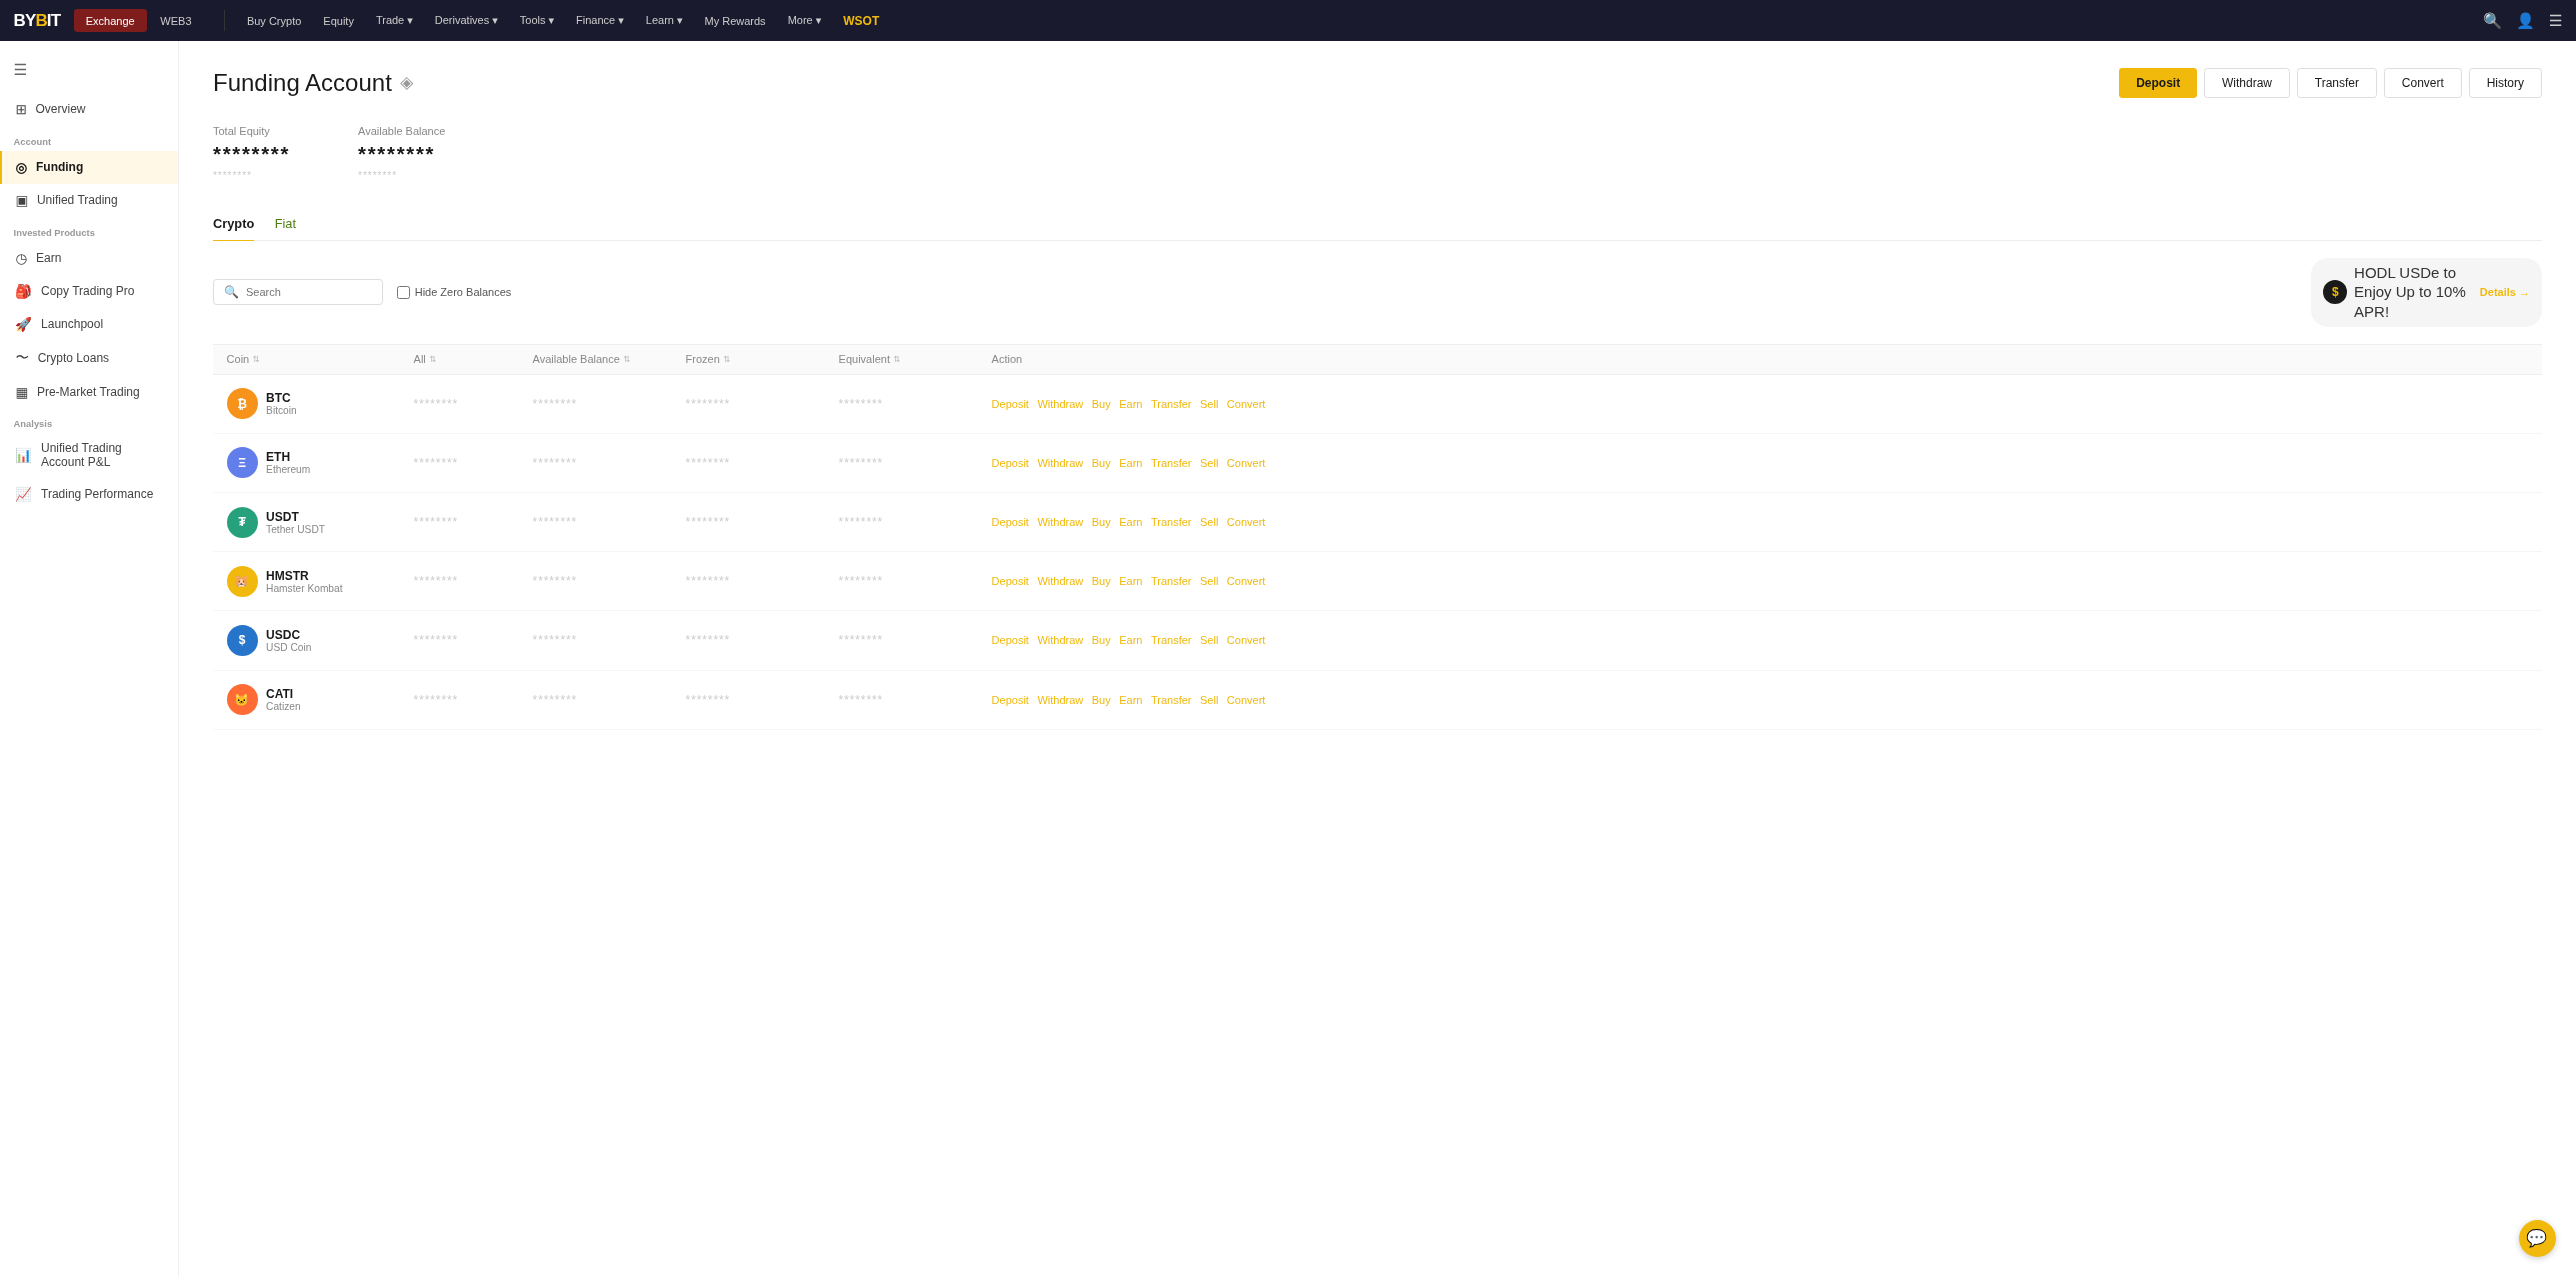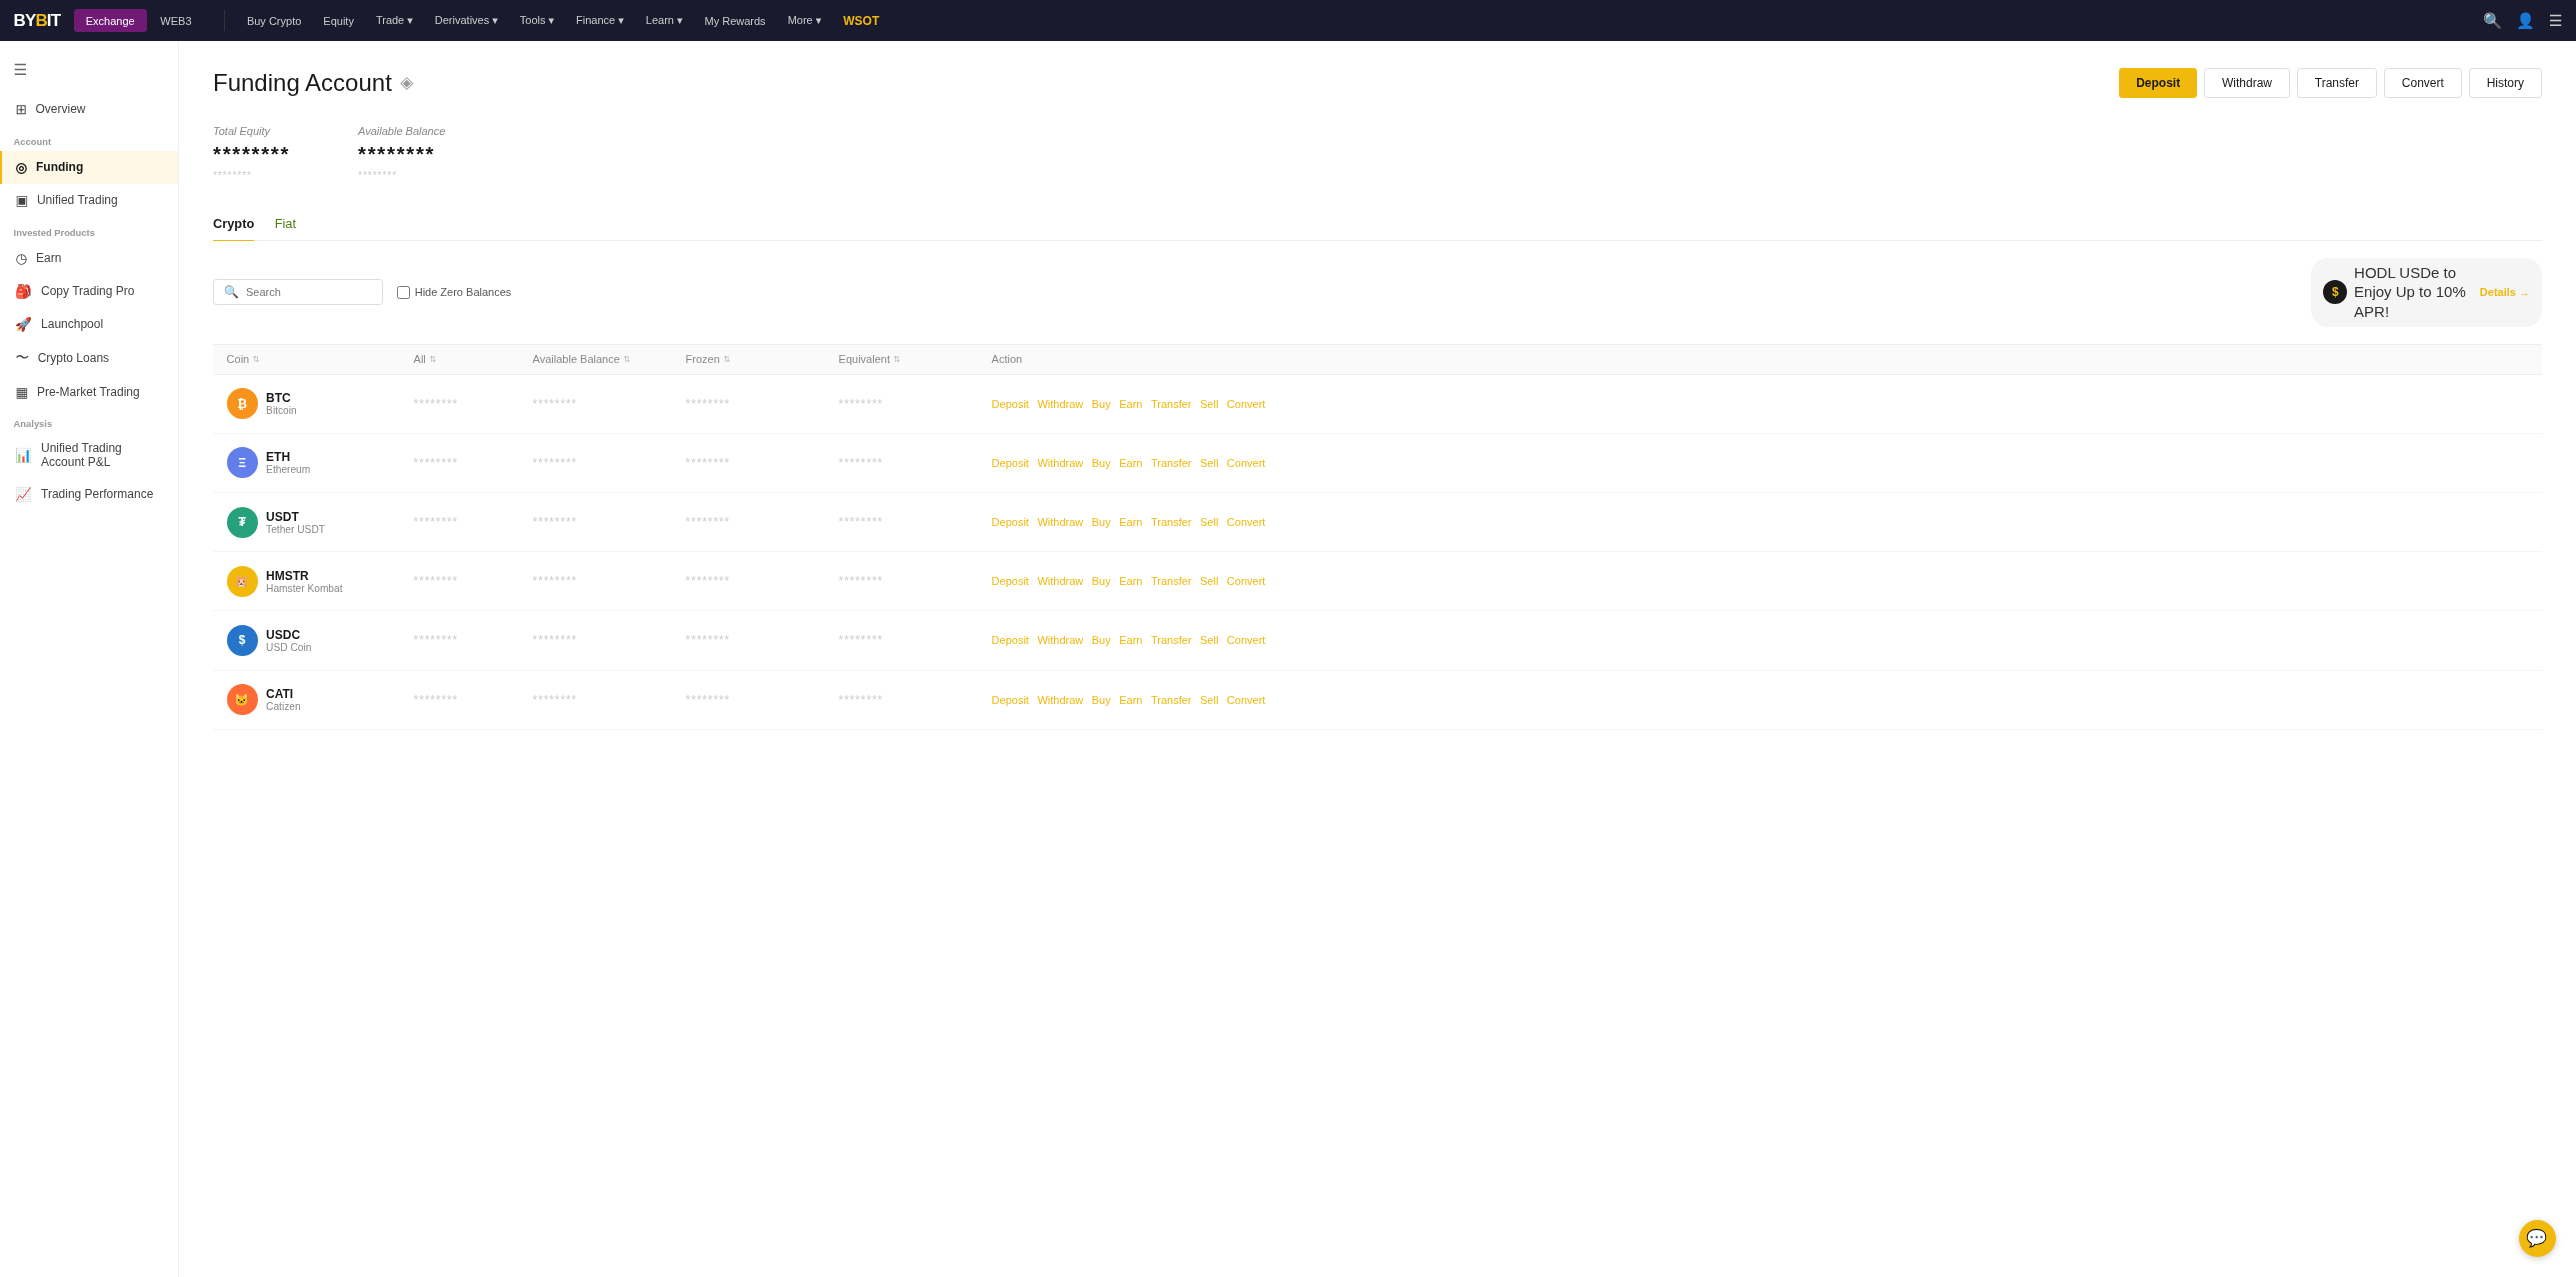--- a/index.html
+++ b/index.html
@@ -6,21 +6,21 @@
     body { font-family: -apple-system, BlinkMacSystemFont, 'Segoe UI', sans-serif; background: #fff; color: #1a1a1a; font-size: 12px; }
 
     
     .topnav {
       display: flex; align-items: center; background: #1a1a2e; height: 41px; padding: 0 13.6px; gap: 6.8px; position: fixed; top: 0; left: 0; right: 0; z-index: 100;
     }
     .logo { color: #fff; font-weight: 900; font-size: 17px; margin-right: 6.8px; letter-spacing: -0.9px; }
     .logo span { color: #f0b90b; }
     .nav-tabs-top { display: flex; gap: 1.7px; margin-right: 6.8px; }
     .nav-tab-top { padding: 5.1px 12px; border-radius: 3.4px; color: #ccc; font-size: 11px; cursor: pointer; }
-    .nav-tab-top.active { background: #701a75; color: #fff; }
+    .nav-tab-top.active { background: #7f1d1d; color: #fff; }
     .nav-divider { width: 0.9px; height: 20.4px; background: #333; margin: 0 6.8px; }
     .nav-links { display: flex; gap: 5px; flex: 1; }
     .nav-link { color: #ccc; font-size: 11px; padding: 5.1px 8.5px; cursor: pointer; display: flex; align-items: center; gap: 2.6px; }
     .nav-link-highlight { color: #f0b90b; font-weight: 700; font-size: 12px; }
     .nav-icons { display: flex; gap: 13.6px; align-items: center; }
     .nav-icon { color: #ccc; font-size: 15.3px; cursor: pointer; }
 
     
     .main-layout { display: flex; margin-top: 41px; }
 
@@ -39,21 +39,21 @@
     .page-header { display: flex; align-items: center; justify-content: space-between; margin-bottom: 27px; }
     .page-title { font-size: 24px; font-weight: 400; display: flex; align-items: center; gap: 8.5px; }
     .page-title-icon { color: #999; font-size: 17px; }
     .page-actions { display: flex; gap: 6.8px; }
     .btn-primary { background: #f0b90b; color: #1a1a1a; border: none; padding: 6.8px 17px; border-radius: 3.4px; font-weight: 700; cursor: pointer; font-size: 12px; }
     .btn-secondary { background: #fff; color: #1a1a1a; border: 0.9px solid #ddd; padding: 6.8px 17px; border-radius: 3.4px; font-weight: 500; cursor: pointer; font-size: 12px; }
 
     
     .stats-row { display: flex; gap: 68px; margin-bottom: 27px; }
     .stat-block {}
-    .stat-label { color: #888; font-size: 11px; margin-bottom: 6.8px; font-style: italic; }
+    .stat-label { color: #888; font-size: 11px; margin-bottom: 6.8px; }
     .stat-value { font-size: 20.4px; font-weight: 700; letter-spacing: 1.7px; color: #1a1a1a; }
     .stat-sub { font-size: 10.2px; color: #ccc; margin-top: 3.4px; letter-spacing: 0.9px; }
 
     
     .tabs { display: flex; gap: 20.4px; border-bottom: 0.9px solid #eee; margin-bottom: 17px; }
     .tab { padding: 8.5px 0; font-size: 12.8px; cursor: pointer; color: #4d7c0f; border-bottom: 1.7px solid transparent; margin-bottom: -0.9px; }
     .tab.active { color: #1a1a1a; border-bottom: 1.7px solid #f0b90b; font-weight: 600; }
 
     
     .search-row { display: flex; align-items: center; gap: 13.6px; margin-bottom: 17px; }

